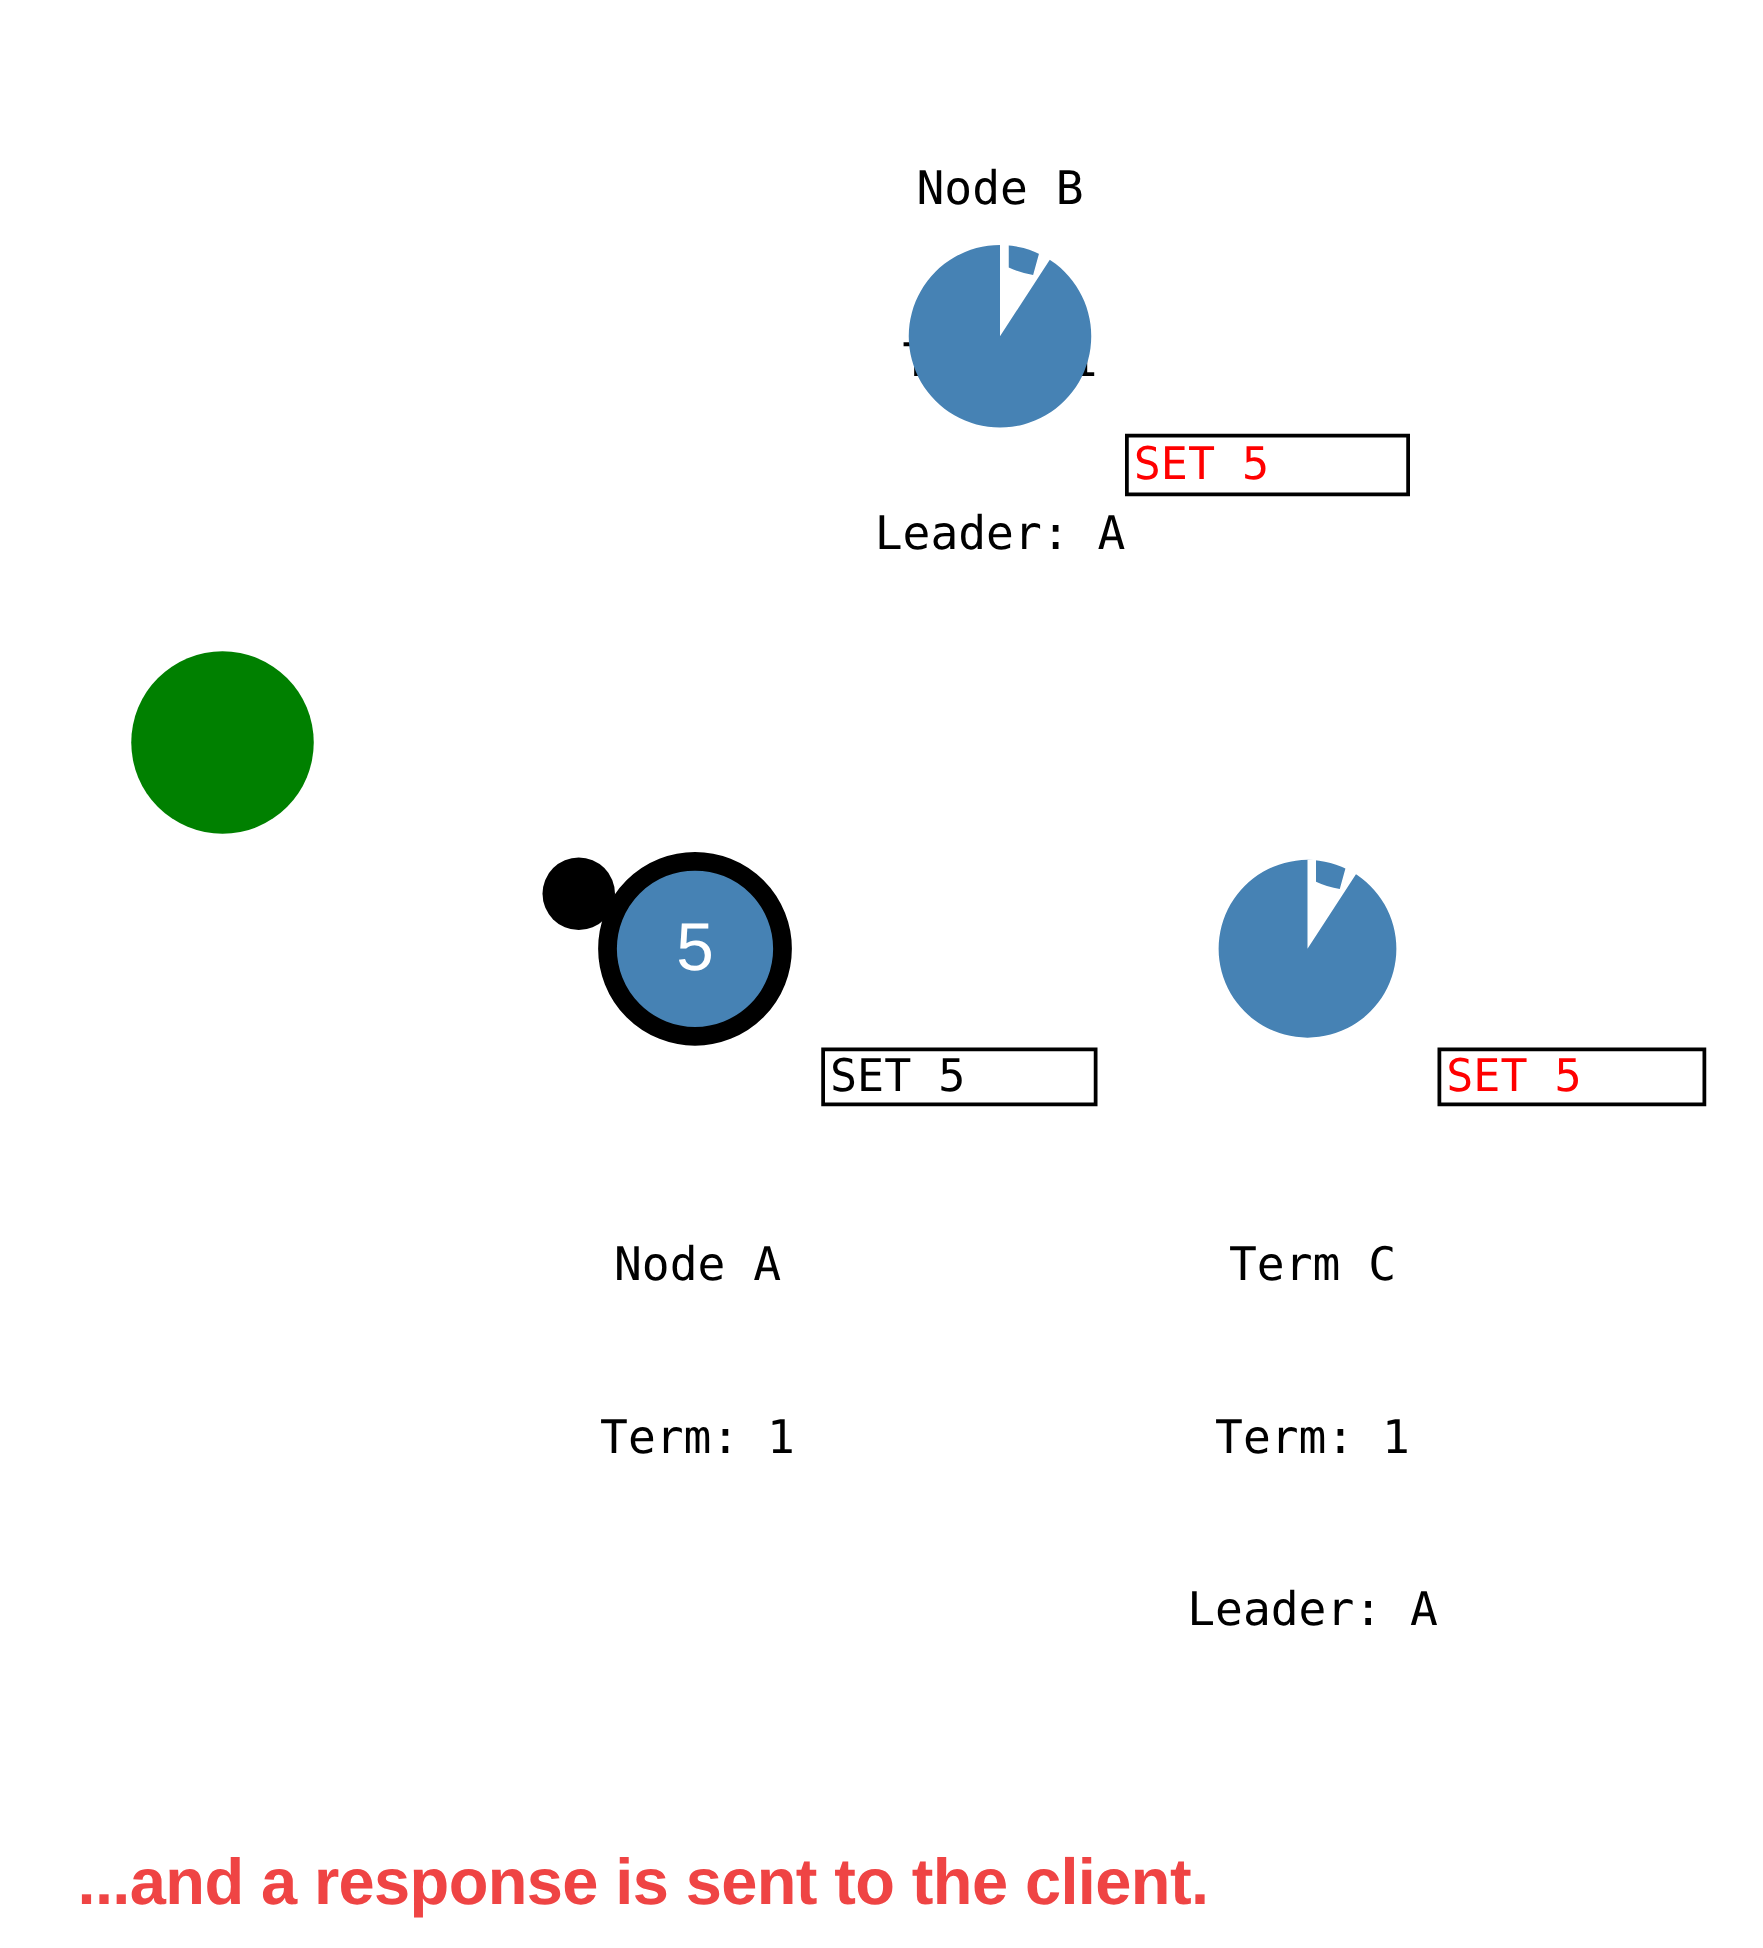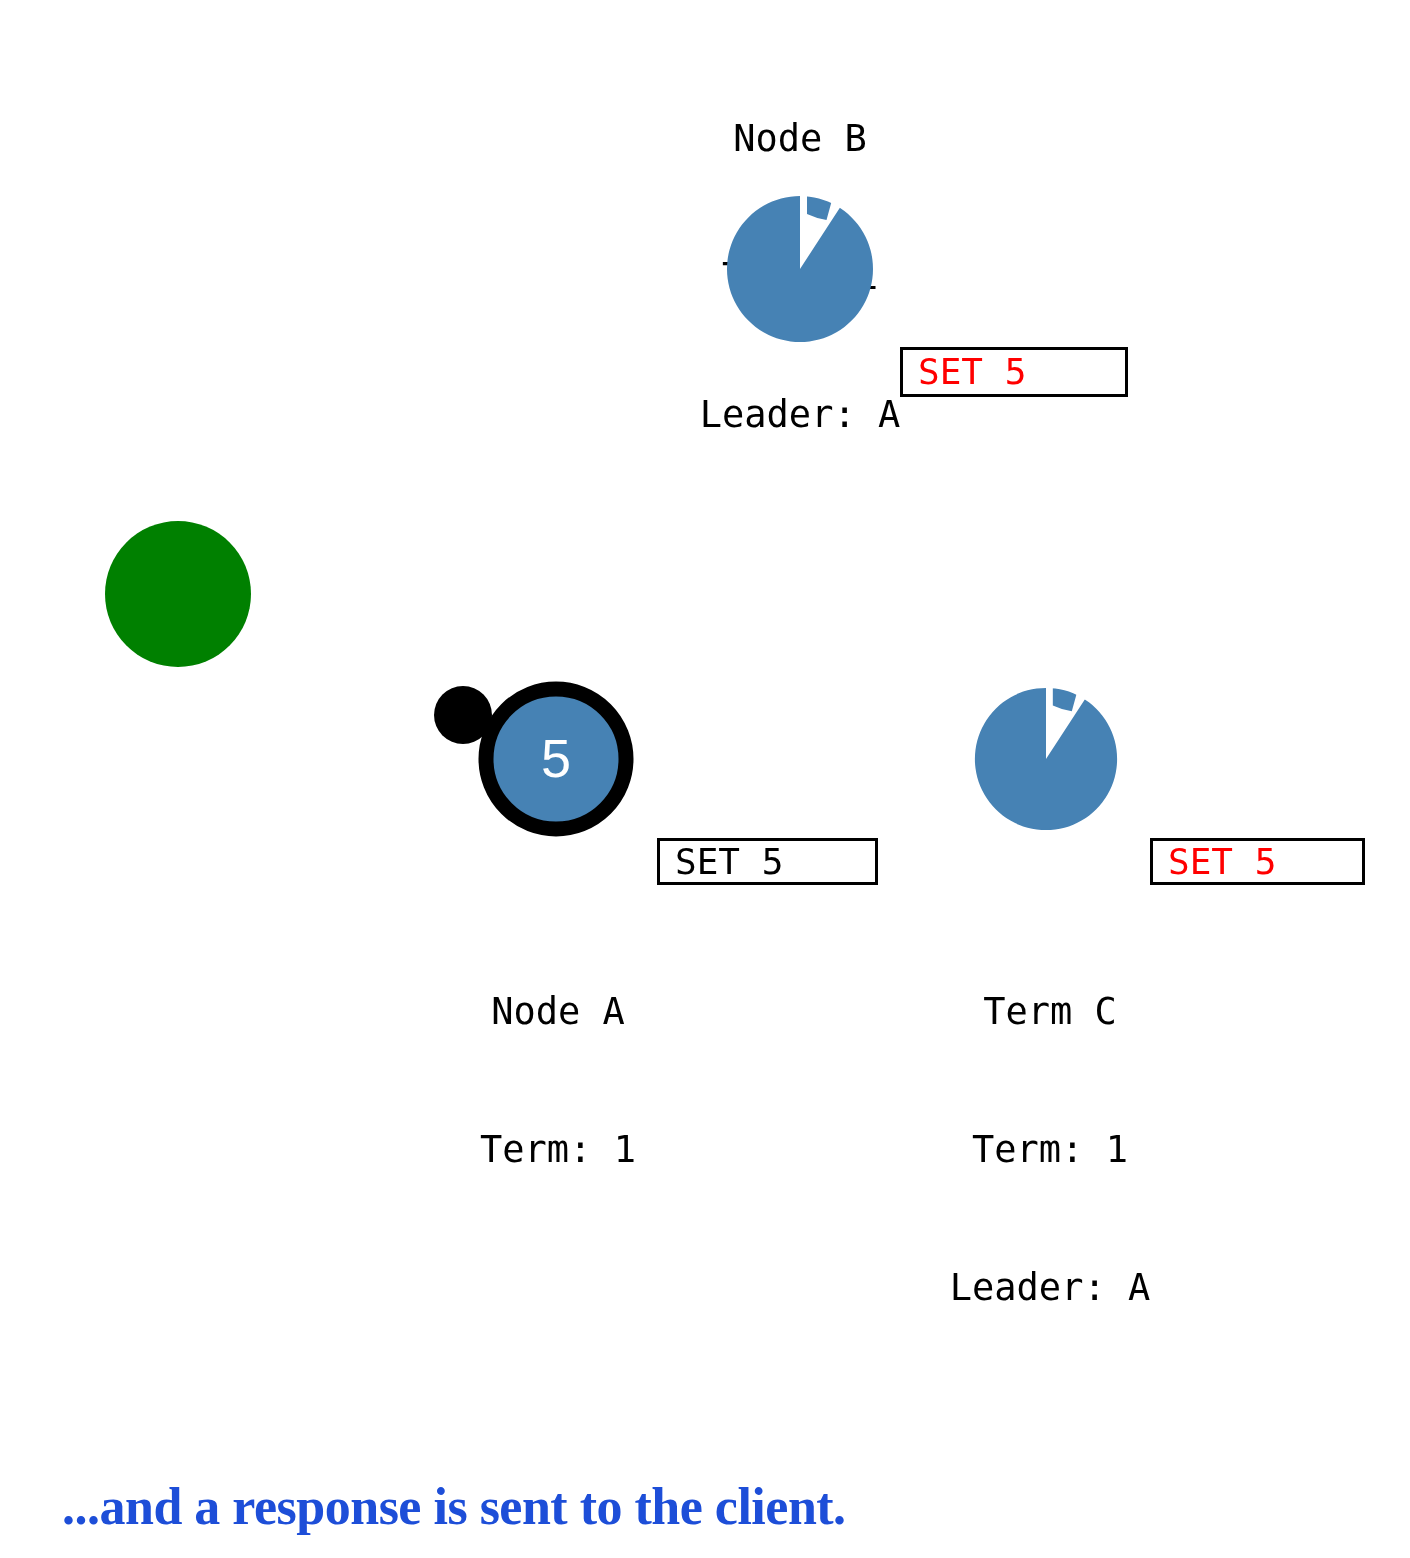--- a/index.html
+++ b/index.html
@@ -58,50 +58,50 @@
   }
 
   
   .log-box {
     position: absolute;
     box-sizing: border-box;
     border: 3px solid #000000;
     background: #ffffff;
     display: flex;
     align-items: center;
-    padding-left: 15px;
+    padding-left: 4px;
     font-family: "DejaVu Sans Mono", monospace;
     font-size: 36px;
     line-height: 1;
     white-space: pre;
     letter-spacing: 0px;
   }
   .log-box.committed { color: #000000; }
   .log-box.uncommitted { color: #ff0000; }
 
   
   .caption {
     position: absolute;
-    font-family: Liberation Serif, serif;
+    font-family: Liberation Sans, sans-serif;
     font-weight: bold;
     font-size: 52px;
     line-height: 1.1;
-    color: #1d4ed8;
+    color: #ef4444;
     white-space: pre;
     letter-spacing: -0.5px;
   }
 </style>
 </head>
 <body>
 
 <div class="stage">
 
   <div class="node-group" style="left:0; top:0; width:1410px; height:420px;">
 
-    <div class="node-labels" style="left:560px; top:24px; width:480px;">
+    <div class="node-labels" style="left:560px; top:36px; width:480px;">
       <div>Node B</div>
       <div>Term: 1</div>
       <div>Leader: A</div>
     </div>
 
     <svg class="node-shape" style="left:723px; top:192px;" width="154" height="154" viewBox="0 0 154 154">
 
       <path d="M 77 77 L 77 4
                A 73 73 0 1 1 76.99 4
                Z" fill="#4682b4"></path>

